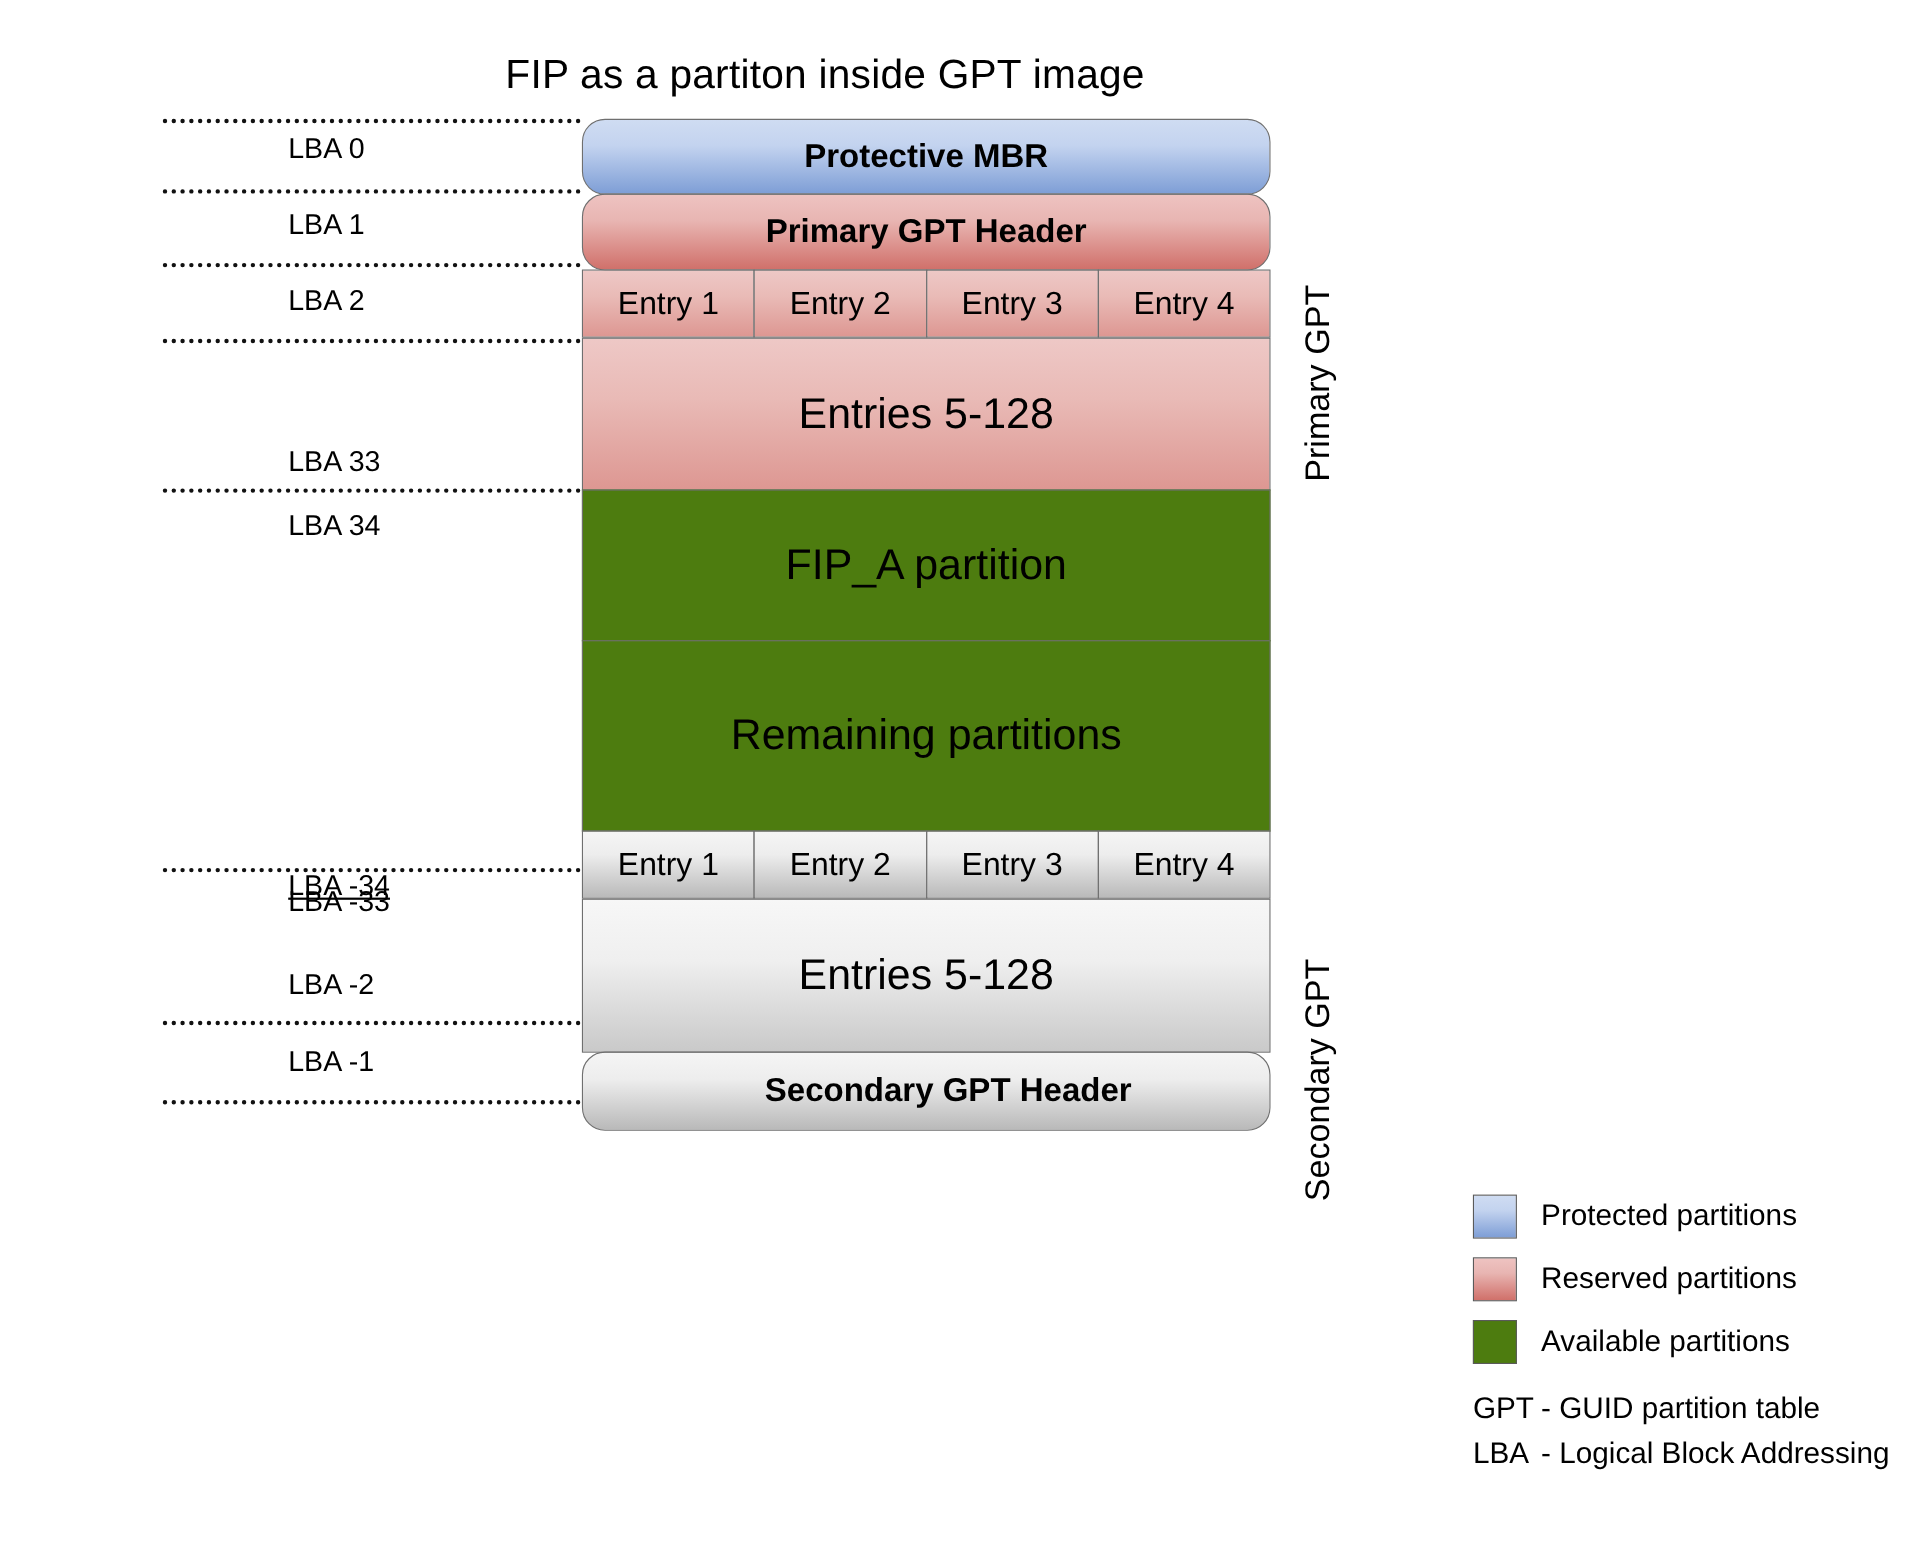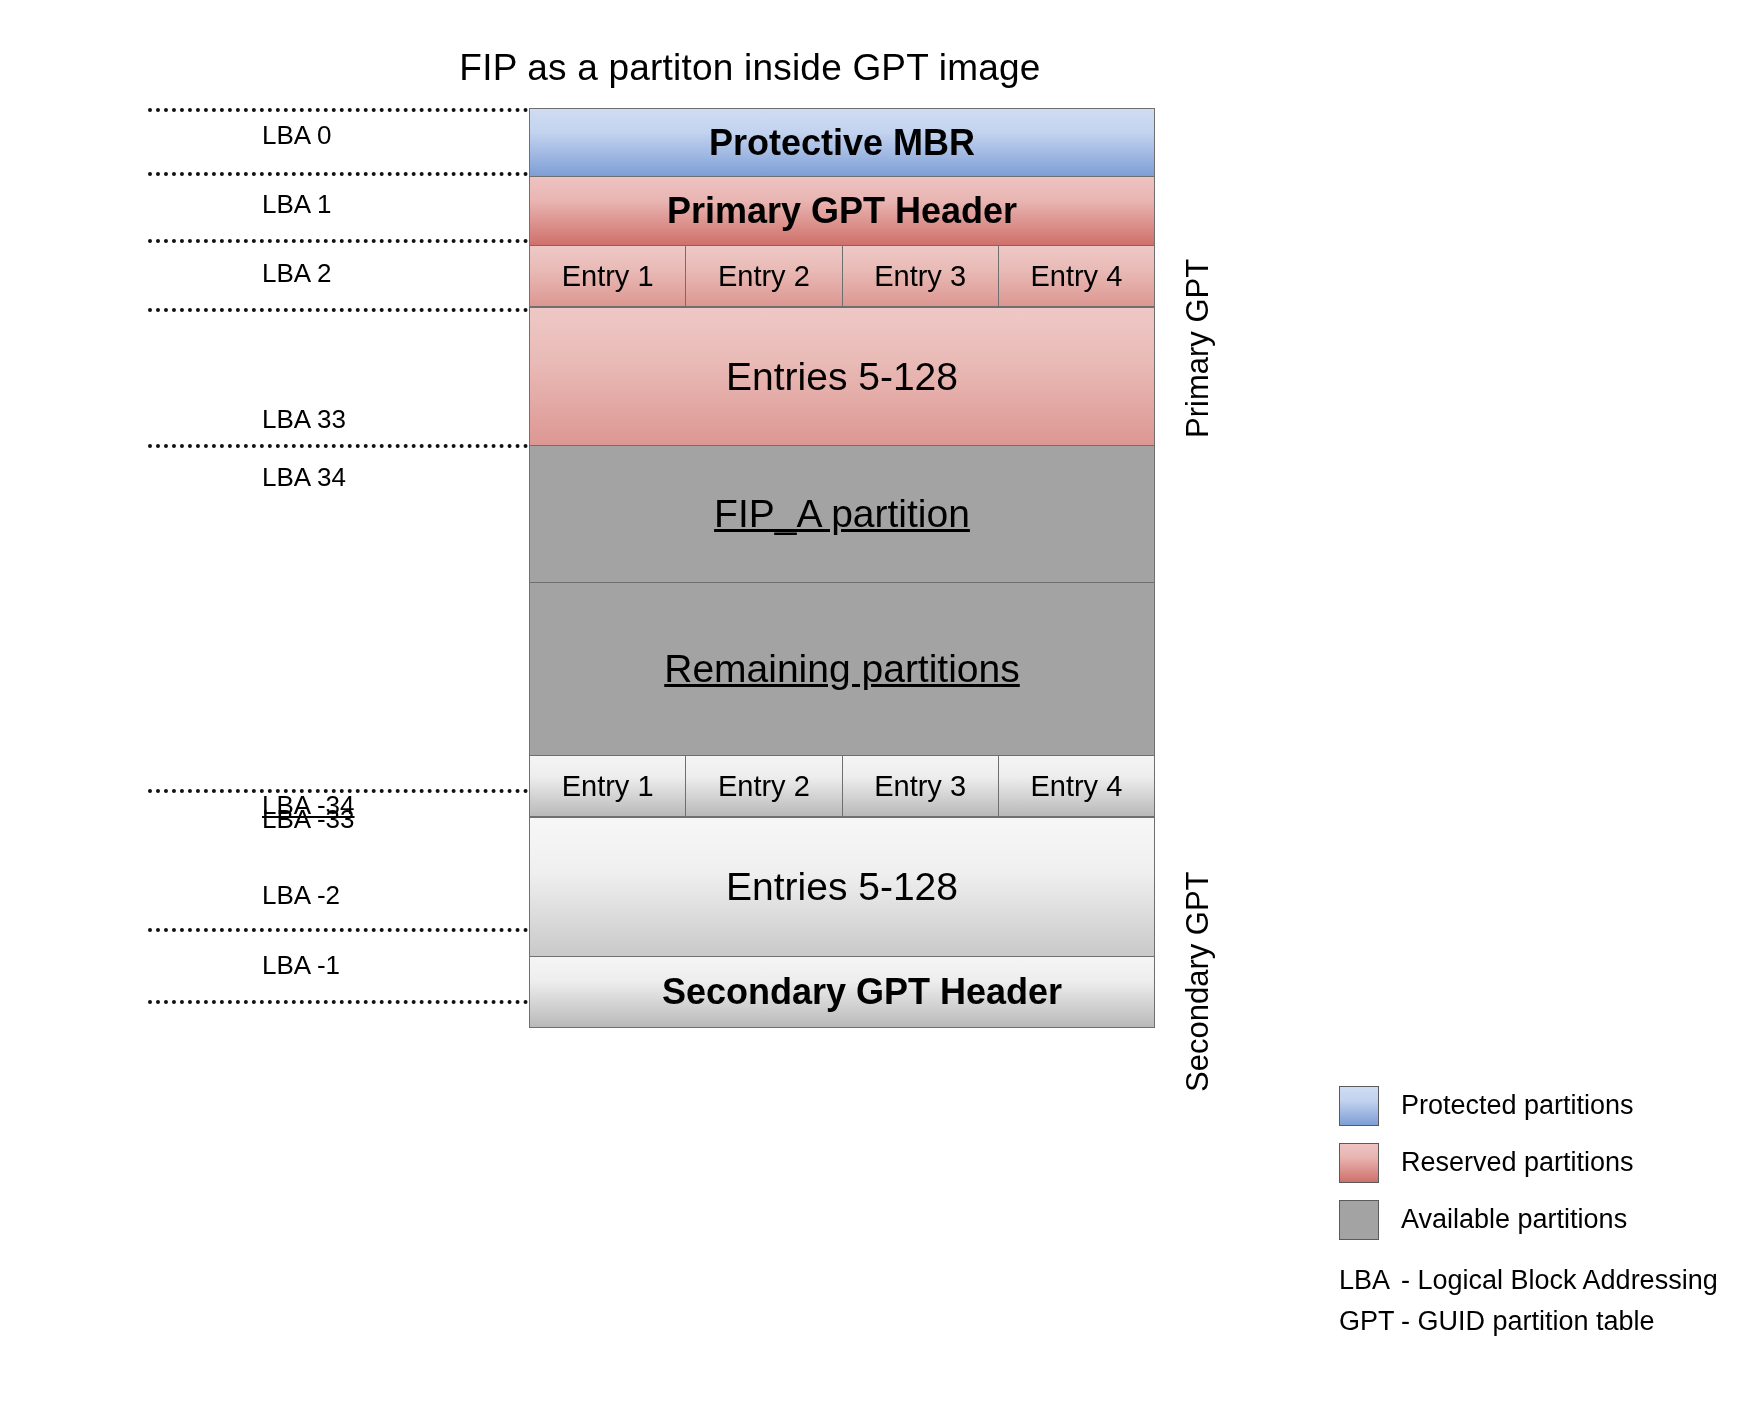--- a/index.html
+++ b/index.html
@@ -58,26 +58,26 @@
     position: relative;
     box-sizing: border-box;
     border: 1px solid #6f6f6f;
     display: flex;
     align-items: center;
     justify-content: center;
     font-size: 39px;
     color: #000;
     text-align: center;
   }
-  .block.bold { font-weight: bold; font-size: 36px; }
+  .block.bold { font-weight: bold; font-size: 30px; border-radius: 21px; }
 
   .fill-blue   { background: linear-gradient(to bottom, #cfdcf2 0%, #c3d3ef 35%, #7e9ed6 100%); }
   .fill-red    { background: linear-gradient(to bottom, #eec3c1 0%, #e8b5b2 35%, #d0706a 100%); }
   .fill-red-lt { background: linear-gradient(to bottom, #eec8c6 0%, #e9bab6 40%, #dd9792 100%); }
-  .fill-white  { background: #a3a3a3; text-decoration: underline; }
+  .fill-white  { background: #4d7c0f; }
   .fill-gray   { background: linear-gradient(to bottom, #f5f5f5 0%, #ededed 35%, #b9b9b9 100%); }
   .fill-gray-lt{ background: linear-gradient(to bottom, #f7f7f7 0%, #efefef 40%, #c9c9c9 100%); }
 
   .entry-row {
     display: flex;
     width: 100%;
   }
   .entry-cell {
     flex: 1 1 0;
     box-sizing: border-box;
@@ -230,20 +230,20 @@
       <div class="legend-text">Reserved partitions</div>
     </div>
     <div class="legend-row">
       <div class="legend-swatch fill-white"></div>
       <div class="legend-text">Available partitions</div>
     </div>
   </div>
 
 <div id="abbrevs">
     <div class="abbrev-row">
+      <span class="abbrev-key">GPT</span>
+      <span class="abbrev-val">- GUID partition table</span>
+    </div>
+    <div class="abbrev-row">
       <span class="abbrev-key">LBA</span>
       <span class="abbrev-val">- Logical Block Addressing</span>
     </div>
-    <div class="abbrev-row">
-      <span class="abbrev-key">GPT</span>
-      <span class="abbrev-val">- GUID partition table</span>
-    </div>
   </div>
 
 </body></html>

